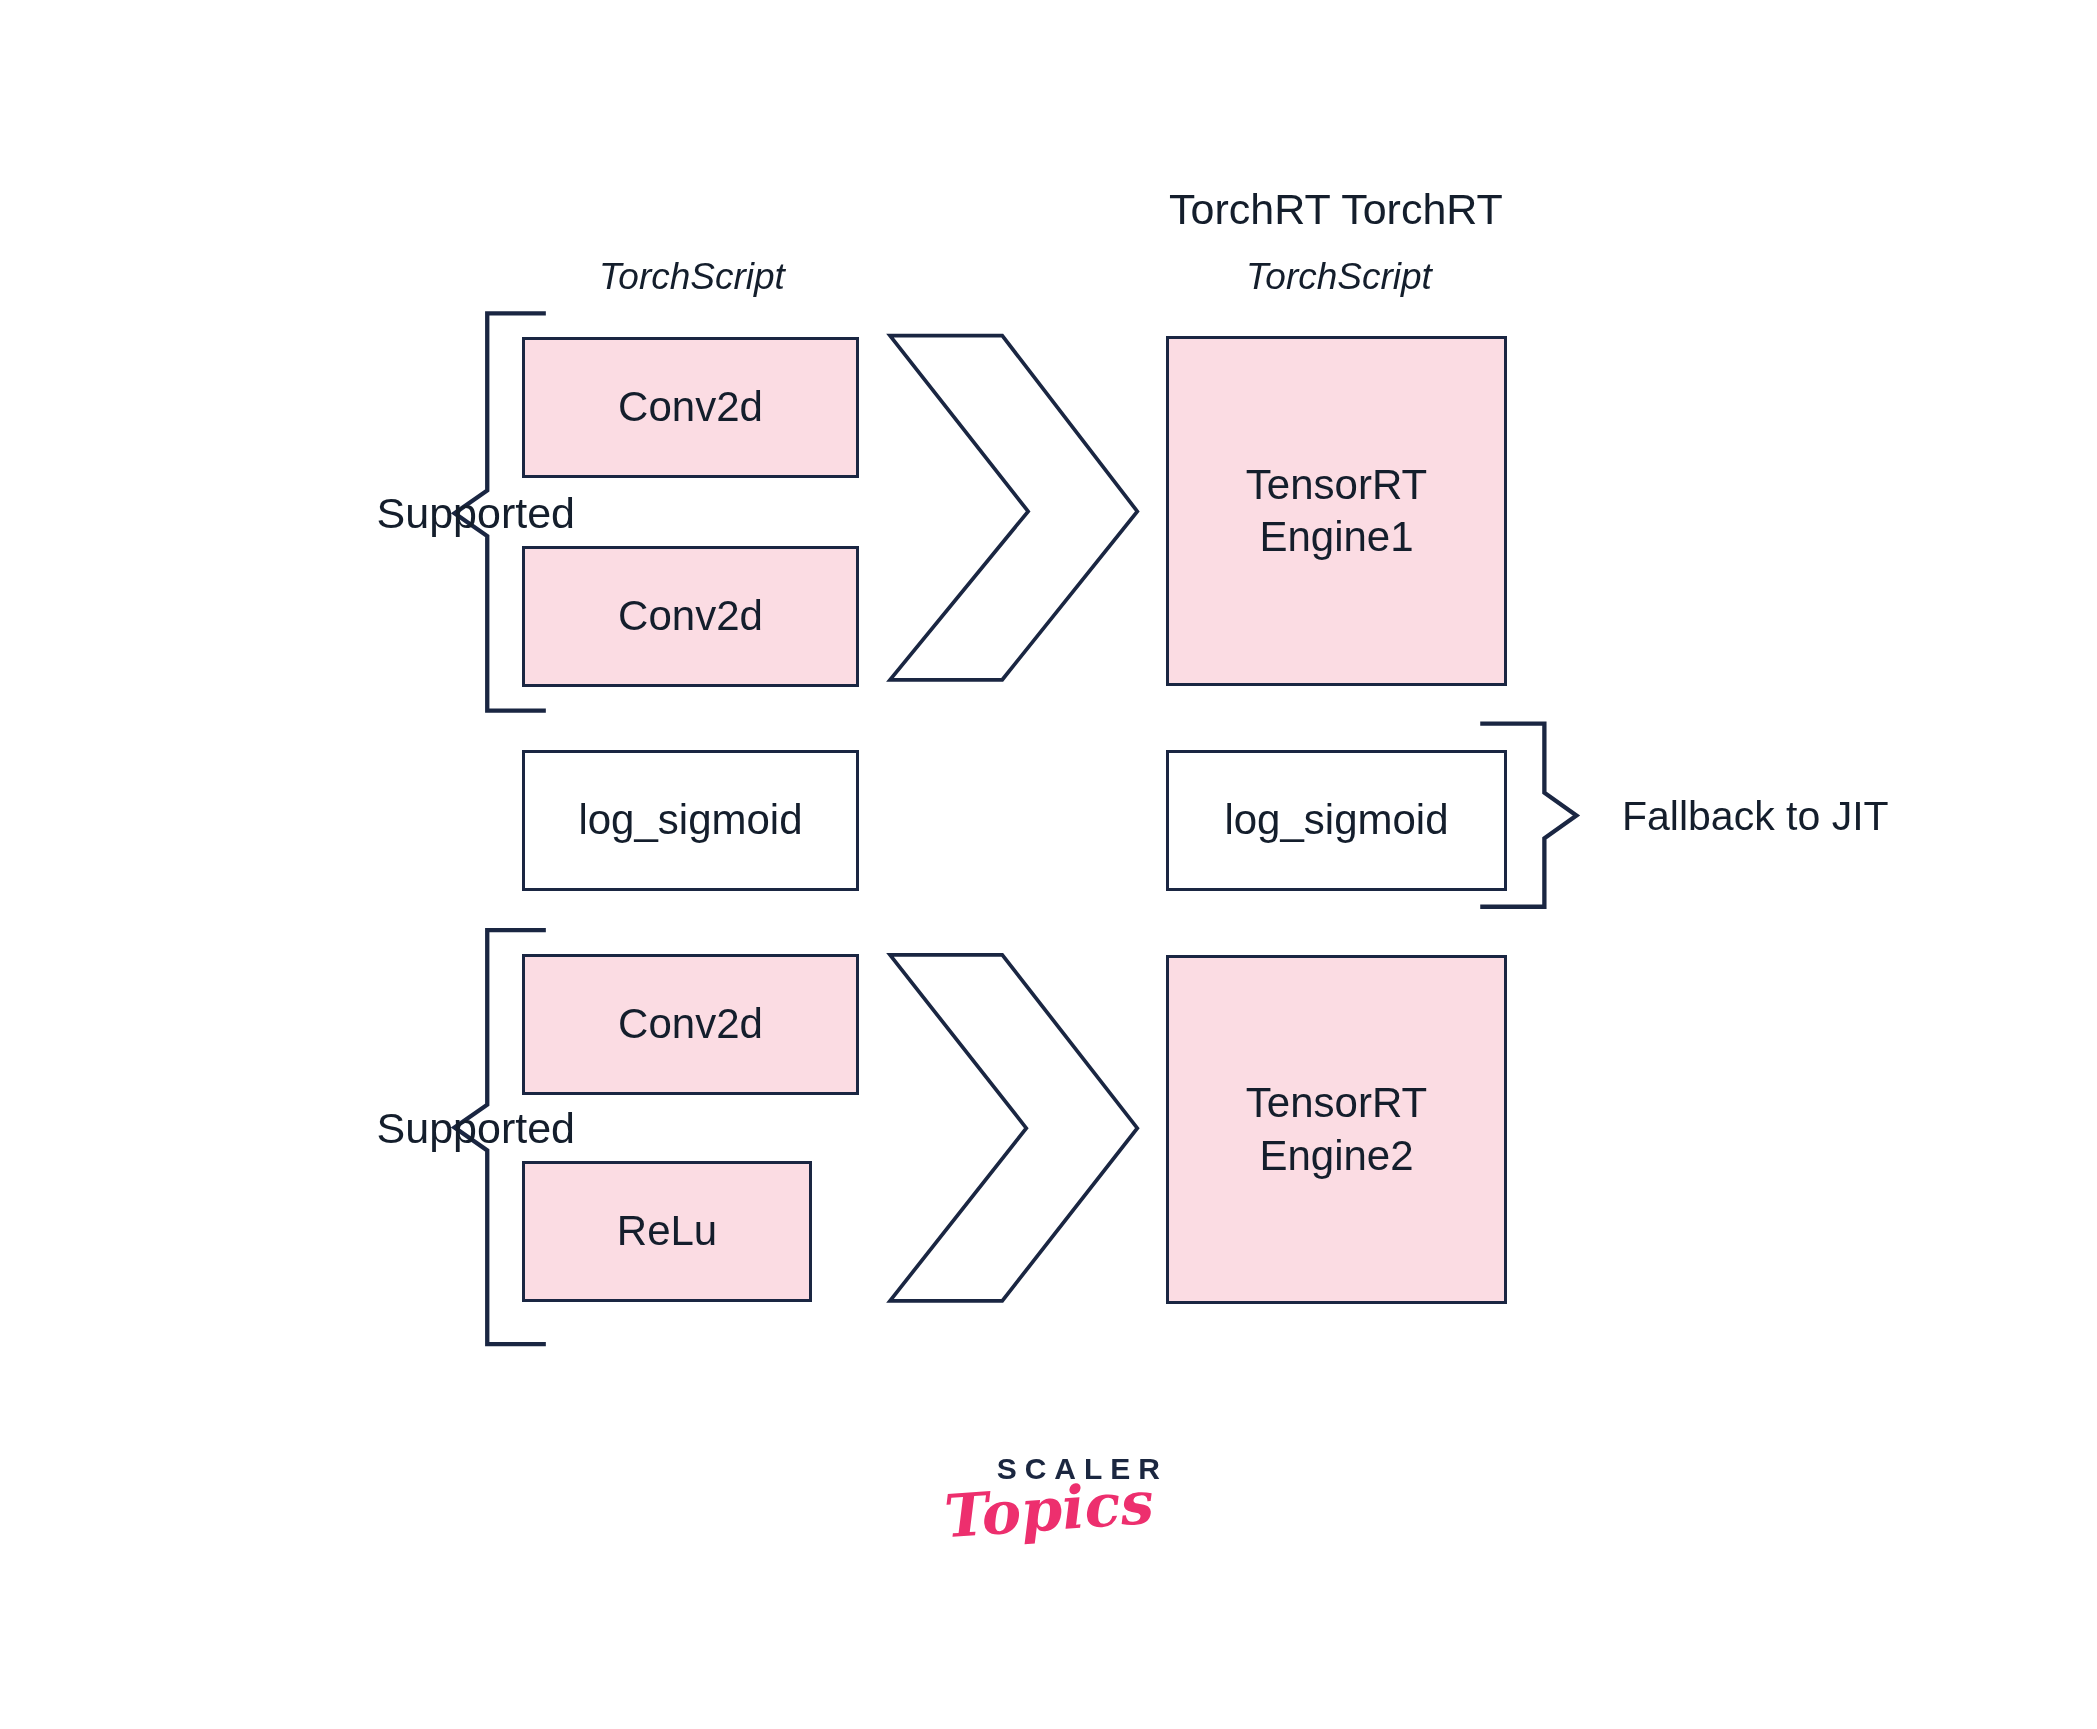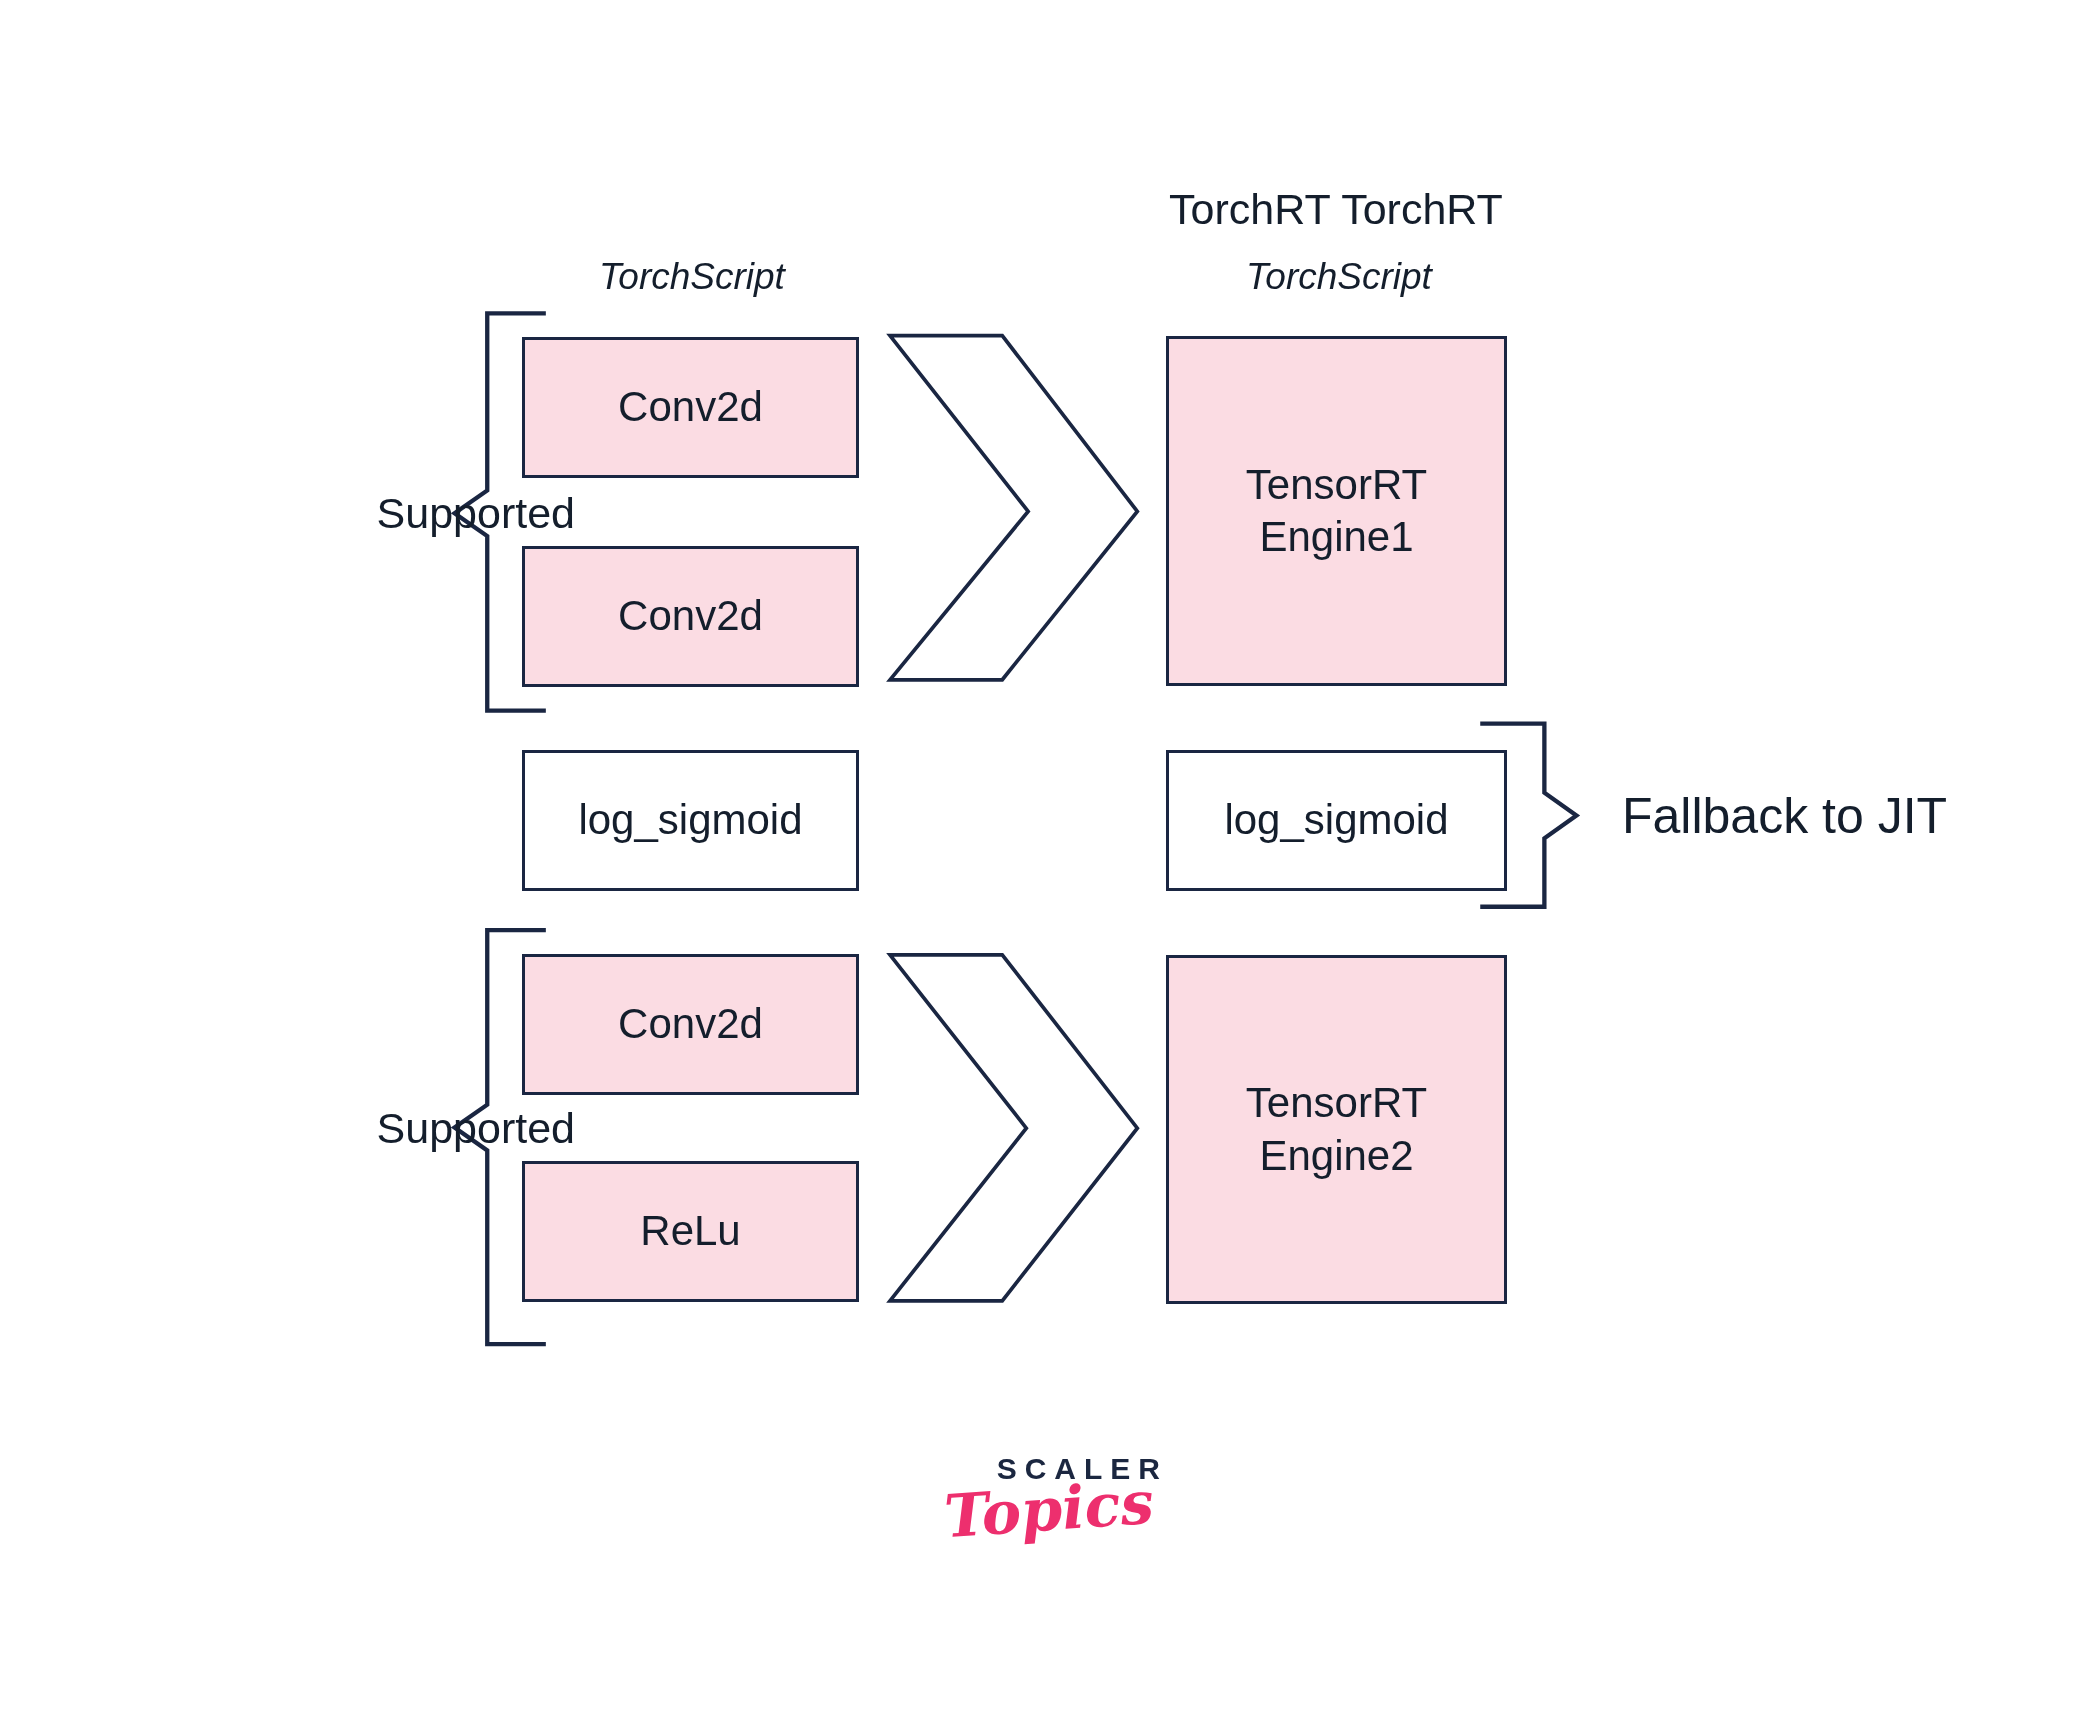--- a/index.html
+++ b/index.html
@@ -31,21 +31,21 @@
     font-size:42px;line-height:1.25;
     text-align:center;
     color:var(--text);
   }
   .box.pink{background:var(--box-fill-pink);}
   .box.white{background:var(--box-fill-white);}
   .lbl{position:absolute;text-align:center;white-space:nowrap;}
   .title{font-size:43px;line-height:52px;}
   .colhead{font-size:37px;line-height:44px;font-style:italic;}
   .sidenote{font-size:43px;line-height:52px;text-align:right;}
-  .fallnote{font-size:50px;line-height:52px;text-align:left;}
+  .fallnote{font-size:41px;line-height:52px;text-align:left;}
   .logo-primary{
     font-size:30px;line-height:35px;font-weight:bold;
     letter-spacing:8px;color:var(--logo-navy);
   }
   .logo-secondary{
     font-family:"DejaVu Serif", serif;
     font-style:italic;font-weight:bold;
     font-size:59px;line-height:68px;
     color:var(--logo-pink);
     transform:rotate(-4deg);
@@ -78,21 +78,21 @@
   </div>
   <div class="box pink" style="left:522px;top:546px;width:337px;height:141px;">
     <span>Conv2d</span>
   </div>
   <div class="box white" style="left:522px;top:750px;width:337px;height:141px;">
     <span>log_sigmoid</span>
   </div>
   <div class="box pink" style="left:522px;top:954px;width:337px;height:141px;">
     <span>Conv2d</span>
   </div>
-  <div class="box pink" style="left:522px;top:1161px;width:337px;height:141px;">
+  <div class="box pink" style="left:522px;top:1161px;width:290px;height:141px;">
     <span>ReLu</span>
   </div>
 
   <div class="box pink" style="left:1166px;top:336px;width:341px;height:350px;">
     <span>TensorRT</span>
     <span>Engine1</span>
   </div>
   <div class="box white" style="left:1166px;top:750px;width:341px;height:141px;">
     <span>log_sigmoid</span>
   </div>

